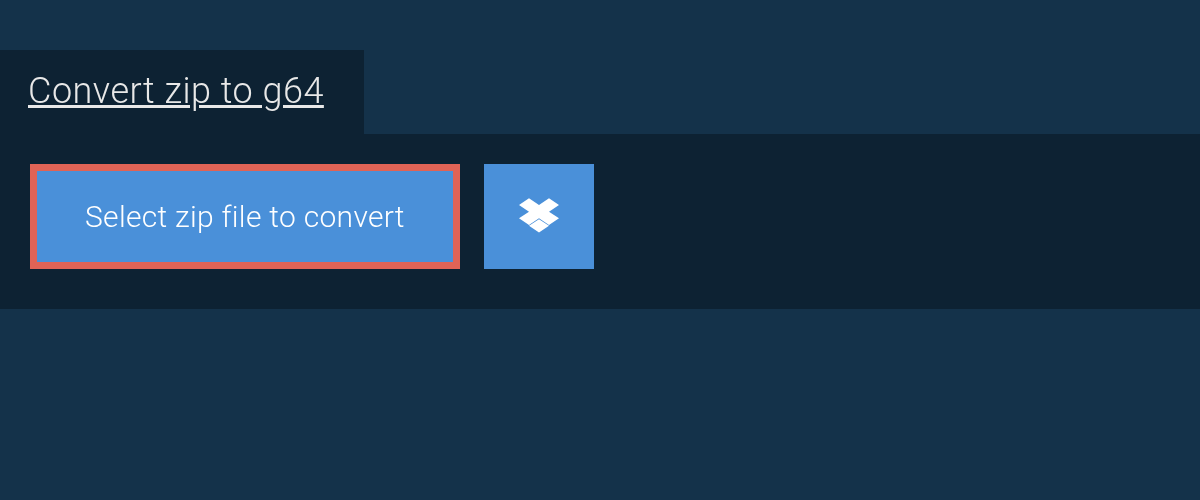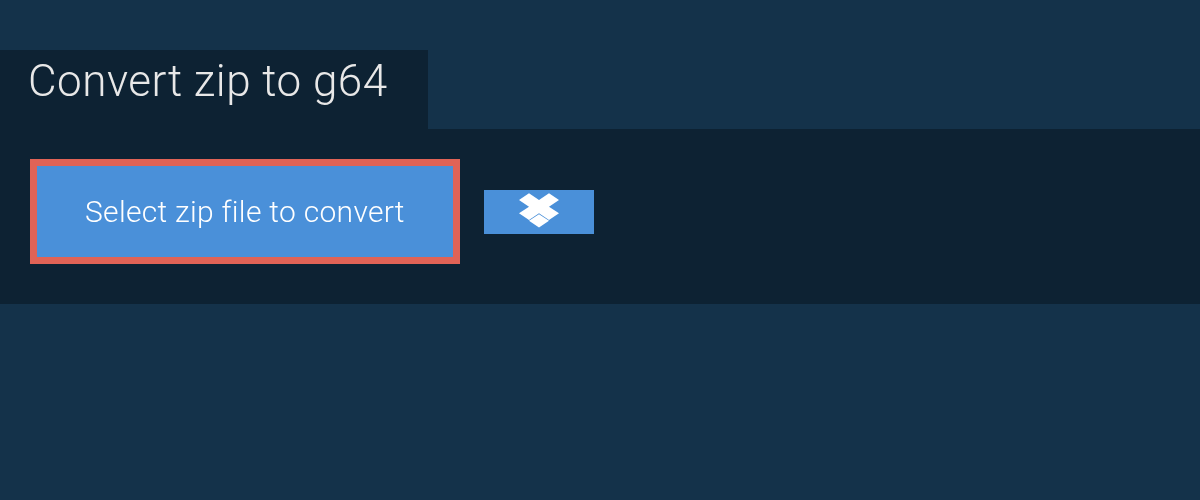--- a/index.html
+++ b/index.html
@@ -14,33 +14,33 @@
       font-family: -apple-system, BlinkMacSystemFont, "Segoe UI", Roboto, Helvetica, Arial, sans-serif;
       overflow: hidden;
     }
     .tab-bar {
       display: flex;
       padding-top: 50px;
     }
     .tab {
       background: #0d2233;
       color: #e8e8e8;
-      font-size: 44px;
+      font-size: 36px;
       font-weight: 300;
-      padding: 5px 40px 22px 28px;
+      padding: 20px 40px 22px 28px;
       letter-spacing: 0.5px;
+      text-decoration: underline;
     }
     .panel {
       background: #0d2233;
       padding: 30px 30px 40px 30px;
     }
     .button-row {
       display: flex;
       gap: 24px;
-      align-items: center;
     }
     .select-button {
       background: #4a90d9;
       border: 7px solid #e06356;
       color: #ffffff;
       font-size: 30px;
       font-weight: 300;
       padding: 28px 48px;
       cursor: pointer;
       letter-spacing: 0.3px;

